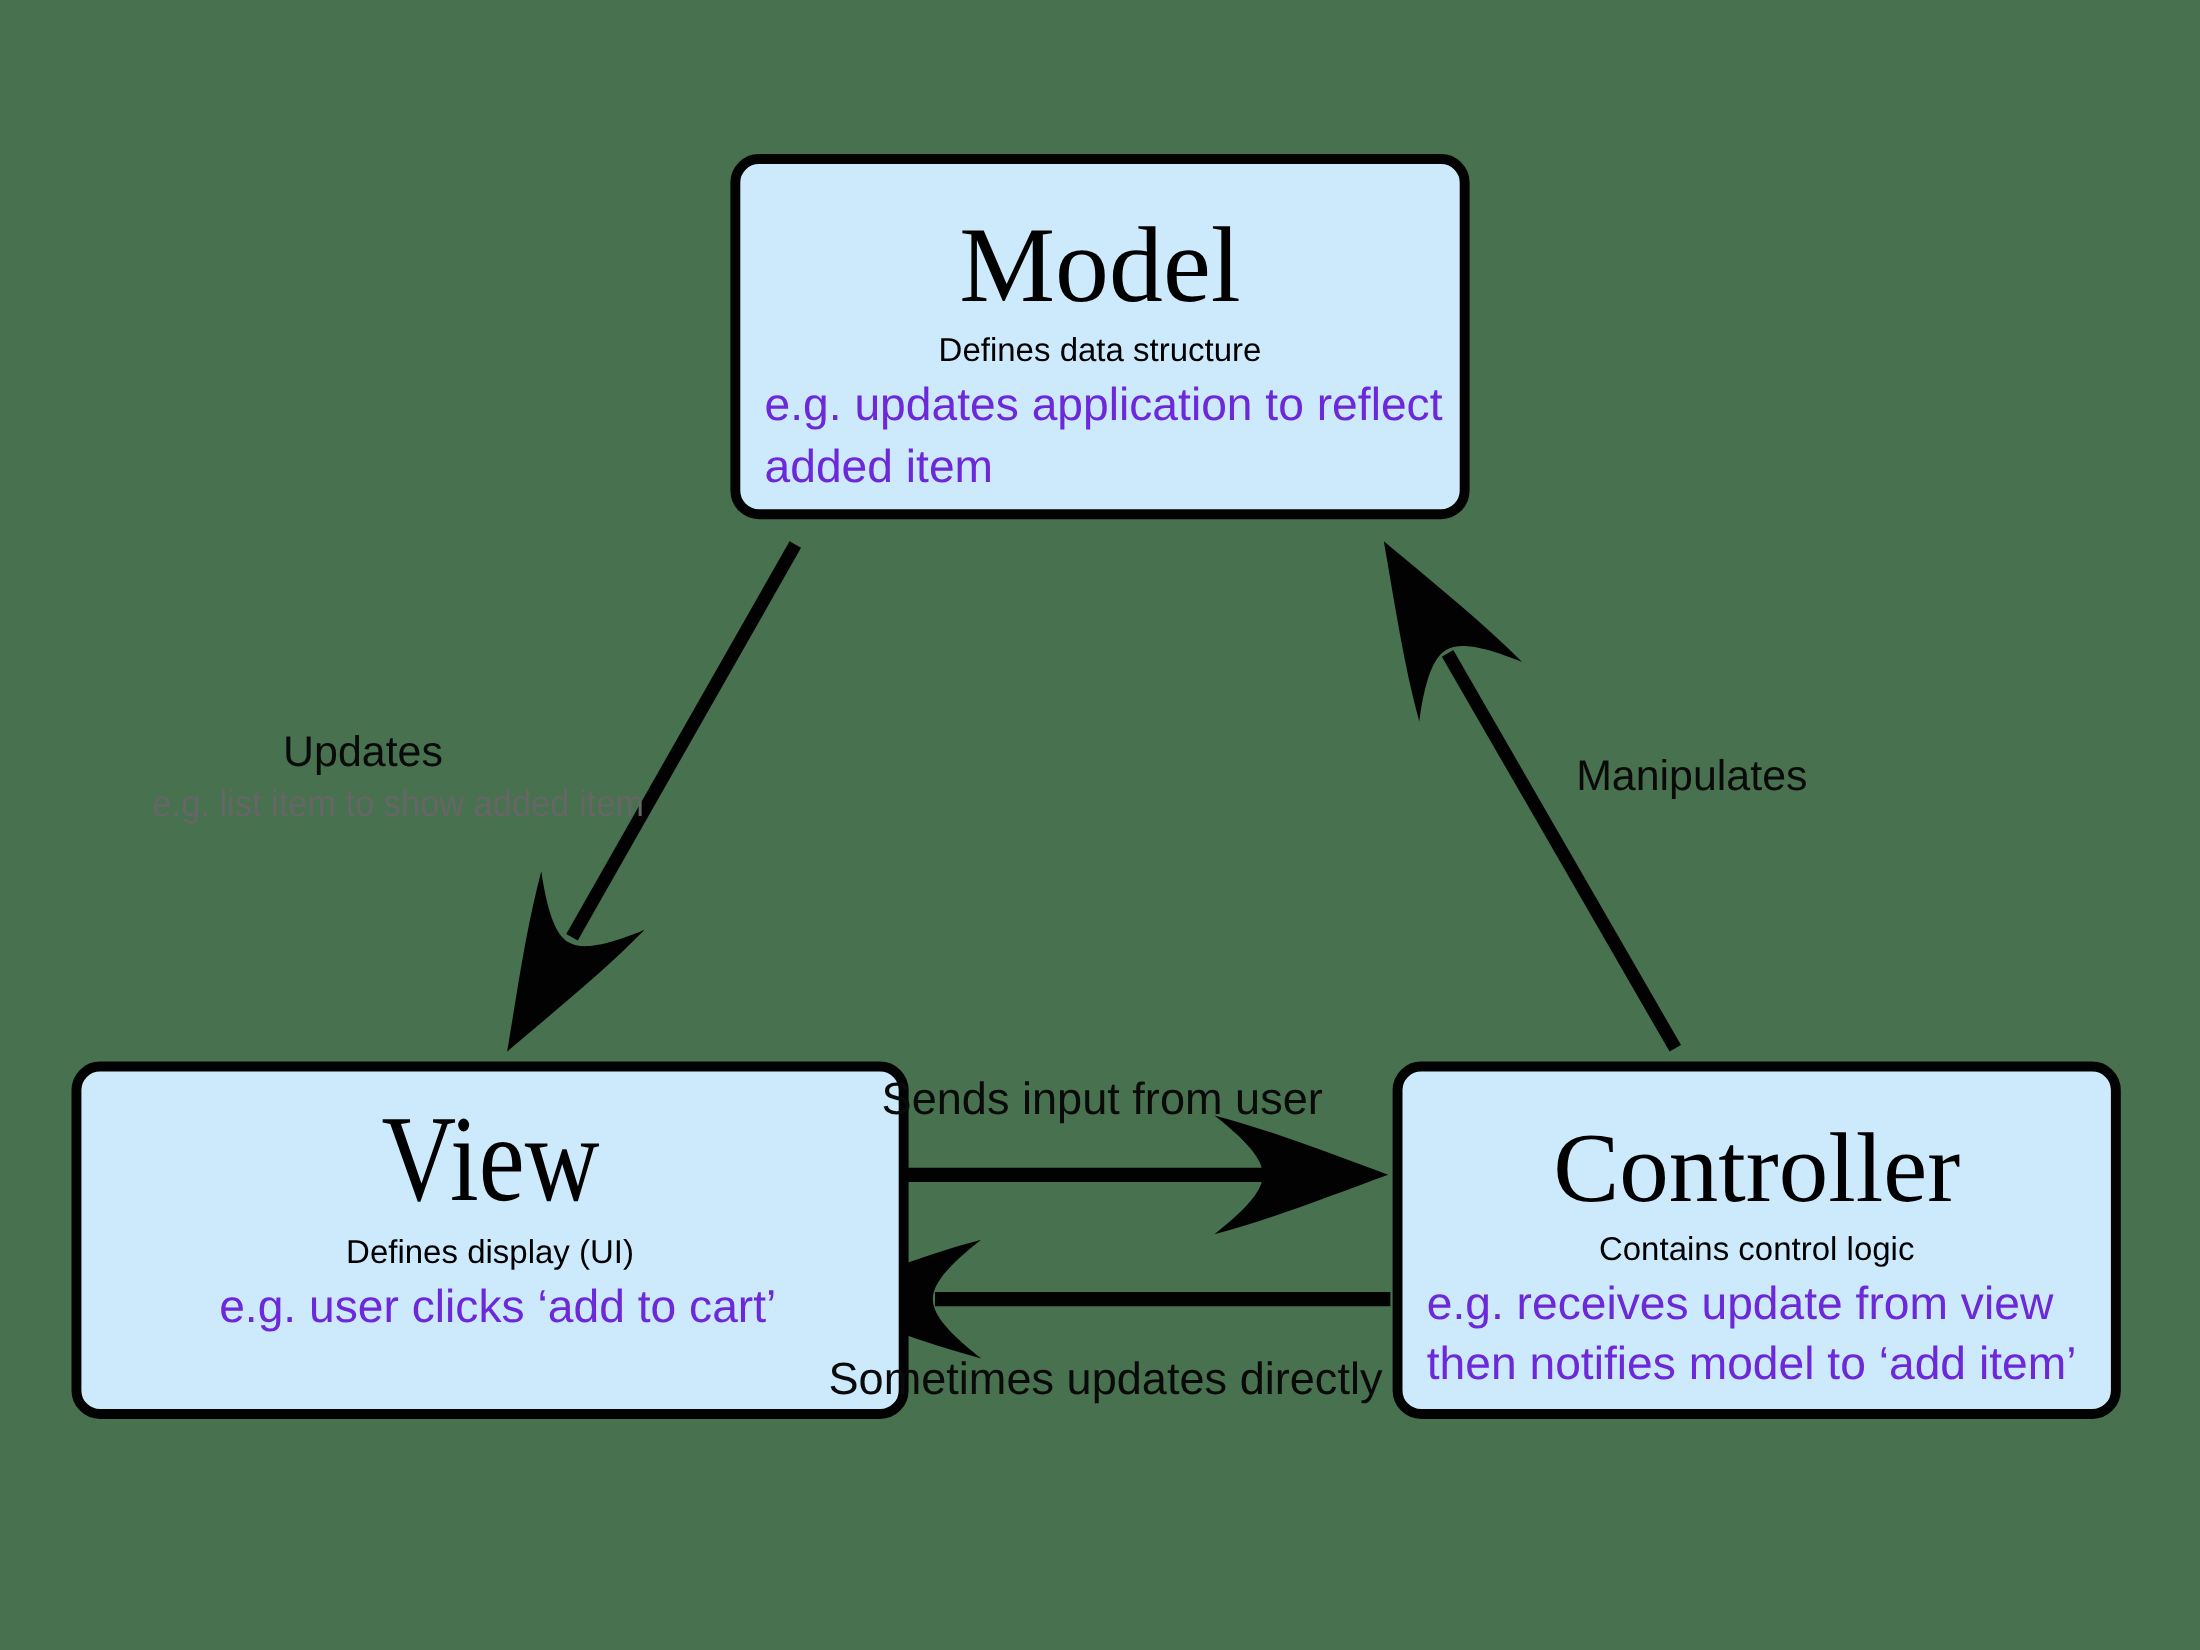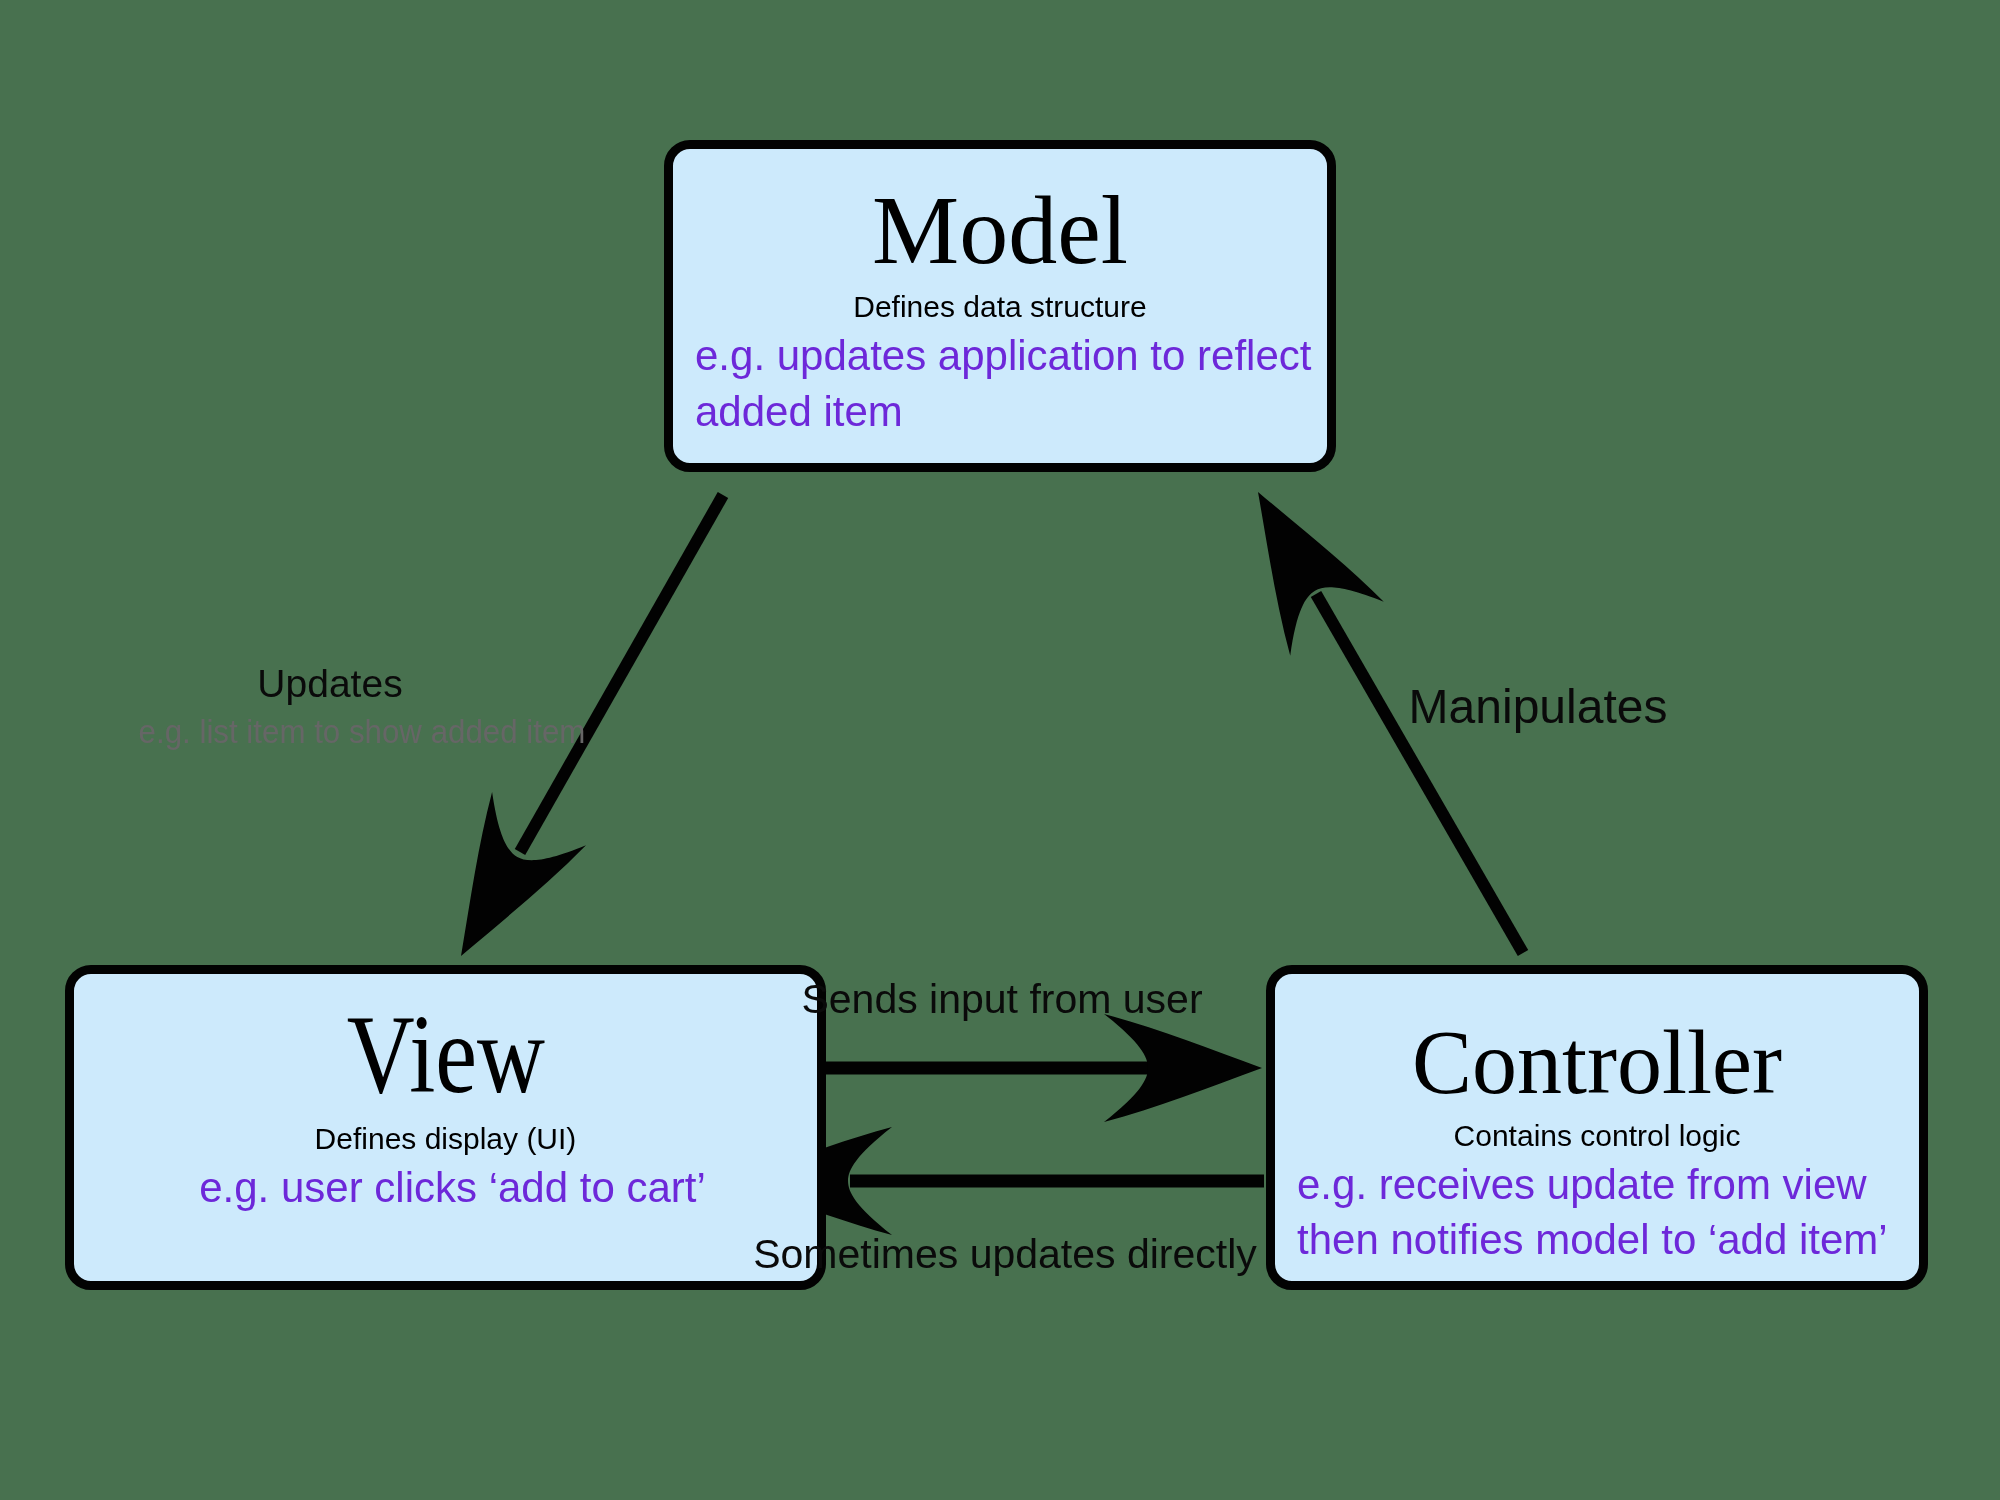--- a/index.html
+++ b/index.html
@@ -18,21 +18,21 @@
     position:absolute;
     background:#cdeafc;
     border:9px solid #020202;
     border-radius:26px;
     box-sizing:border-box;
     display:flex;
     flex-direction:column;
     align-items:center;
     color:#000;
   }
-  #model-box      { left:664px;  top:140px; width:672px; height:332px; padding-top:30px; }
+  #model-box      { left:664px;  top:140px; width:672px; height:332px; padding-top:30px;justify-content:center; }
   #view-box       { left:65px;   top:965px; width:761px; height:325px; padding-top:22px; }
   #controller-box { left:1266px; top:965px; width:662px; height:325px; padding-top:42px; }
 
   .box-title { font-family:"Liberation Serif", serif; font-weight:400; line-height:1.05; }
   #model-box .box-title      { font-size:98px;  }
   #view-box .box-title       { font-size:112px; transform:scaleX(0.84); }
   #controller-box .box-title { font-size:90px;  }
 
   .box-subtitle { font-size:30px; line-height:1.15; margin-top:8px; }
 
@@ -42,21 +42,21 @@
 
   .arrow-label {
     position:absolute;
     transform:translate(-50%,-50%);
     color:#0a0a0a;
     white-space:nowrap;
   }
   #label-updates       { left:330px;  top:684px;  font-size:39px; }
   #label-updates-sub   { left:362px;  top:731px;  font-size:34px; color:#666;
                          transform:translate(-50%,-50%) scaleX(0.92); }
-  #label-manipulates   { left:1538px; top:706px;  font-size:48px; }
+  #label-manipulates   { left:1538px; top:706px;  font-size:39px; }
   #label-sends         { left:1002px; top:999px;  font-size:41px; }
   #label-sometimes     { left:1005px; top:1254px; font-size:41px; }
 </style>
 </head>
 <body>
 
 <div id="diagram">
 
   <svg class="arrows" viewBox="0 0 2000 1500">
     <defs>

